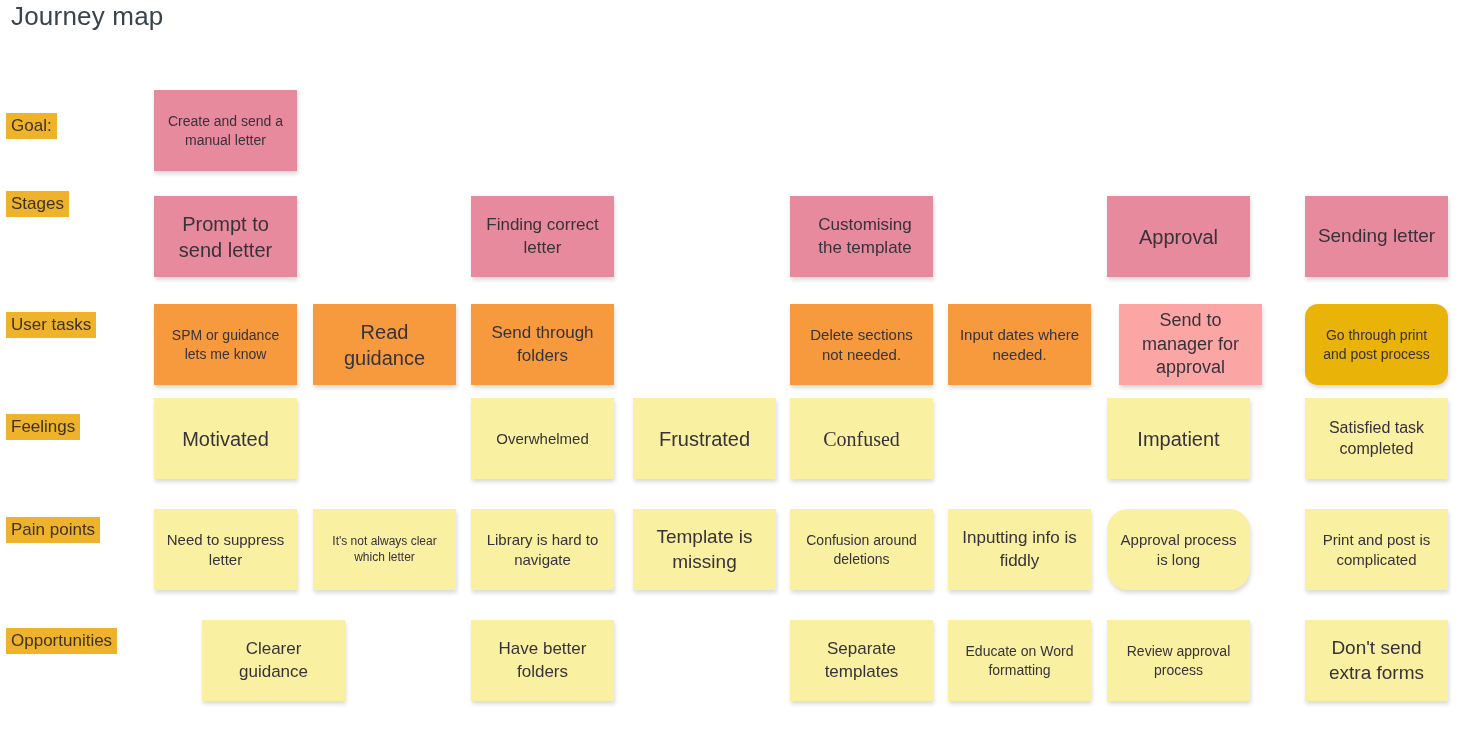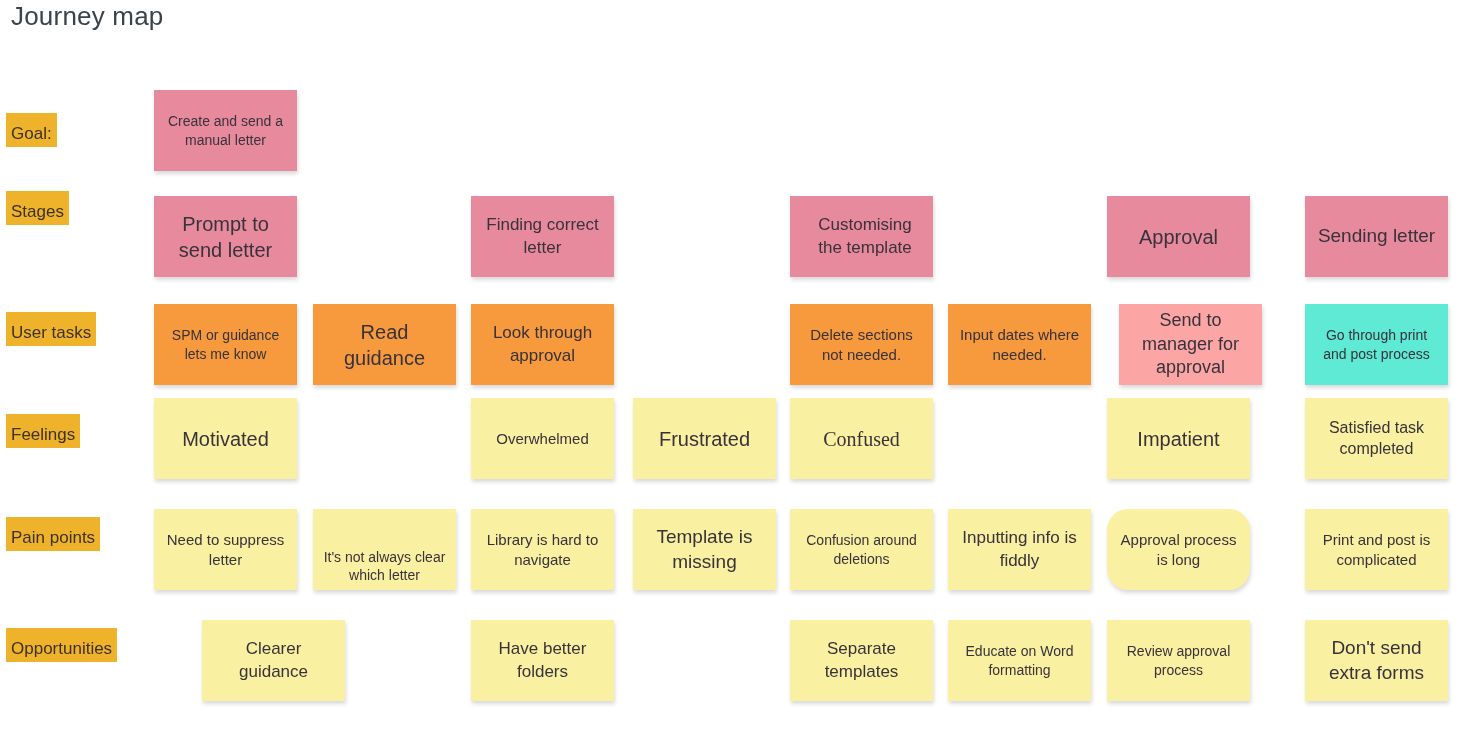--- a/index.html
+++ b/index.html
@@ -21,21 +21,21 @@
     position: absolute;
     left: 11px;
     top: 1px;
     font-size: 26px;
     color: #38434c;
     letter-spacing: 0.2px;
   }
   .row-label {
     position: absolute;
     display: inline-block;
-    padding: 10px 5px 3px 5px;
+    padding: 2px 5px 3px 5px;
     font-size: 17px;
     color: #3e3223;
     line-height: 1.25;
     white-space: nowrap;
   }
   .note {
     position: absolute;
     width: 143px;
     height: 81px;
     box-sizing: border-box;
@@ -76,32 +76,32 @@
       <span>Sending letter</span>
     </div>
     <div class="row-label" style="left: 6px; top: 312px; background: rgb(239, 179, 43);">User tasks</div>
     <div class="note" style="left: 154px; top: 304px; font-size: 14px; background: rgb(246, 154, 61);">
       <span>SPM or guidance lets me know</span>
     </div>
     <div class="note" style="left: 313px; top: 304px; font-size: 20px; background: rgb(246, 154, 61);">
       <span>Read guidance</span>
     </div>
     <div class="note" style="left: 471px; top: 304px; font-size: 17px; background: rgb(246, 154, 61);">
-      <span>Look through approval</span>
+      <span>Send through folders</span>
     </div>
     <div class="note" style="left: 790px; top: 304px; font-size: 15px; background: rgb(246, 154, 61);">
       <span>Delete sections not needed.</span>
     </div>
     <div class="note" style="left: 948px; top: 304px; font-size: 15px; background: rgb(246, 154, 61);">
       <span>Input dates where needed.</span>
     </div>
     <div class="note" style="left: 1107px; top: 304px; font-size: 18px; background: #fca5a5; margin-left: 12px;">
       <span>Send to manager for approval</span>
     </div>
-    <div class="note" style="left: 1305px; top: 304px; font-size: 14px; background: #5eead4;">
+    <div class="note" style="left: 1305px; top: 304px; font-size: 14px; background: #eab308; border-radius: 13px;">
       <span>Go through print and post process</span>
     </div>
     <div class="row-label" style="left: 6px; top: 414px; background: rgb(239, 179, 43);">Feelings</div>
     <div class="note" style="left: 154px; top: 398px; font-size: 20px; background: rgb(249, 240, 161);">
       <span>Motivated</span>
     </div>
     <div class="note" style="left: 471px; top: 398px; font-size: 15px; background: rgb(249, 240, 161);">
       <span>Overwhelmed</span>
     </div>
     <div class="note" style="left: 633px; top: 398px; font-size: 20px; background: rgb(249, 240, 161);">
@@ -113,21 +113,21 @@
     <div class="note" style="left: 1107px; top: 398px; font-size: 20px; background: rgb(249, 240, 161);">
       <span>Impatient</span>
     </div>
     <div class="note" style="left: 1305px; top: 398px; font-size: 16px; background: rgb(249, 240, 161);">
       <span>Satisfied task completed</span>
     </div>
     <div class="row-label" style="left: 6px; top: 517px; background: rgb(239, 179, 43);">Pain points</div>
     <div class="note" style="left: 154px; top: 509px; font-size: 15px; background: rgb(249, 240, 161);">
       <span>Need to suppress letter</span>
     </div>
-    <div class="note" style="left: 313px; top: 509px; font-size: 14px; background: rgb(249, 240, 161); align-items: flex-end;">
+    <div class="note" style="left: 313px; top: 509px; font-size: 12px; background: rgb(249, 240, 161);">
       <span>It's not always clear which letter</span>
     </div>
     <div class="note" style="left: 471px; top: 509px; font-size: 15px; background: rgb(249, 240, 161);">
       <span>Library is hard to navigate</span>
     </div>
     <div class="note" style="left: 633px; top: 509px; font-size: 19px; background: rgb(249, 240, 161);">
       <span>Template is missing</span>
     </div>
     <div class="note" style="left: 790px; top: 509px; font-size: 14px; background: rgb(249, 240, 161);">
       <span>Confusion around deletions</span>

